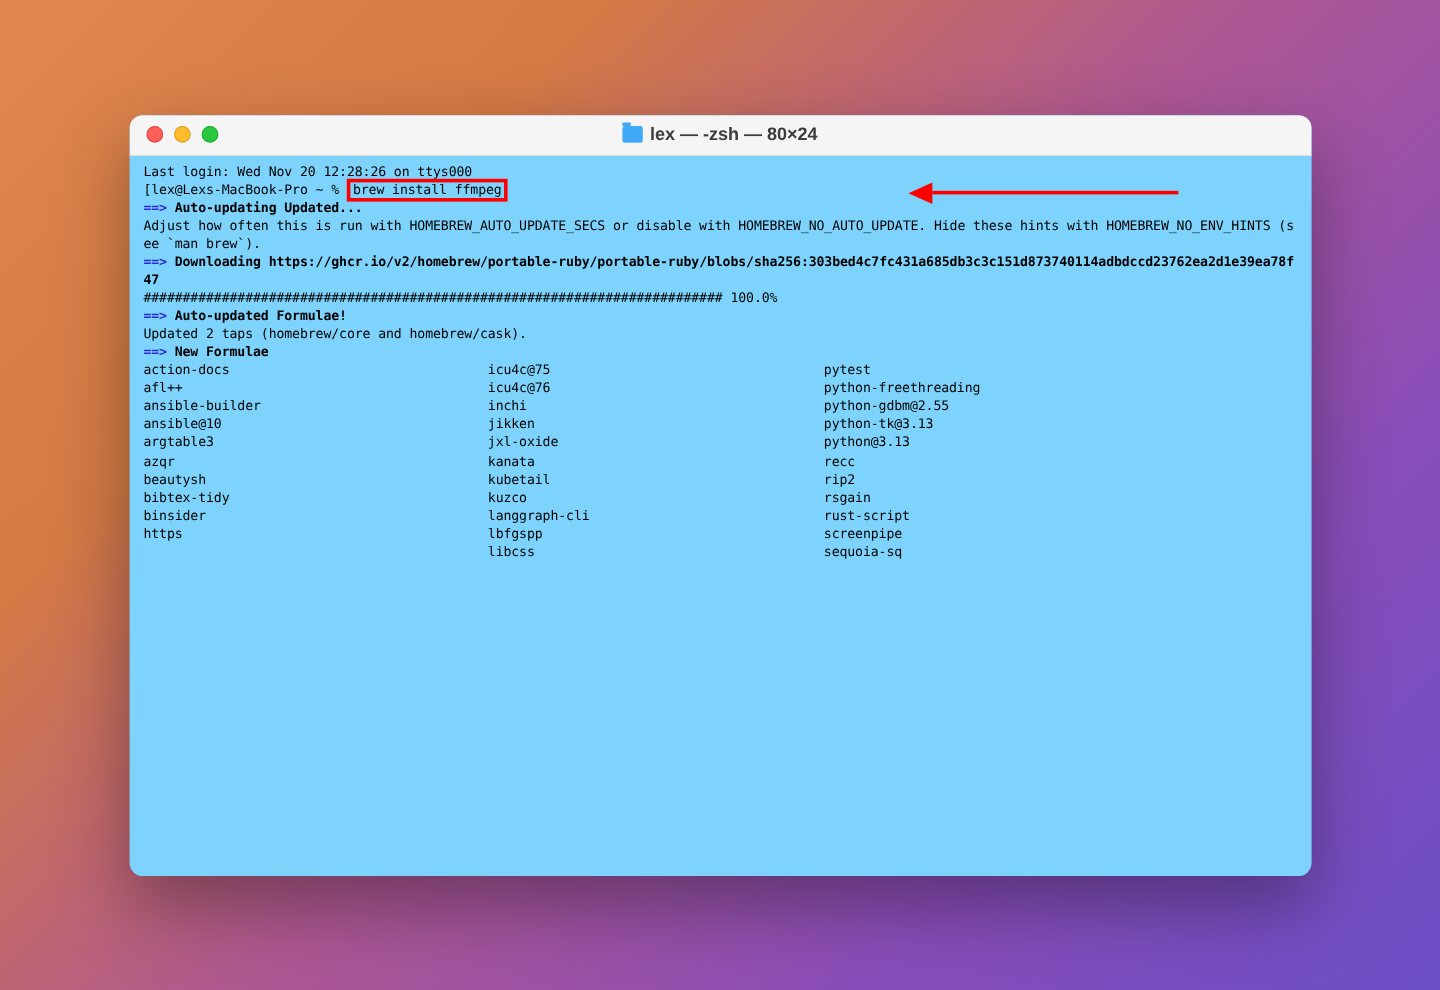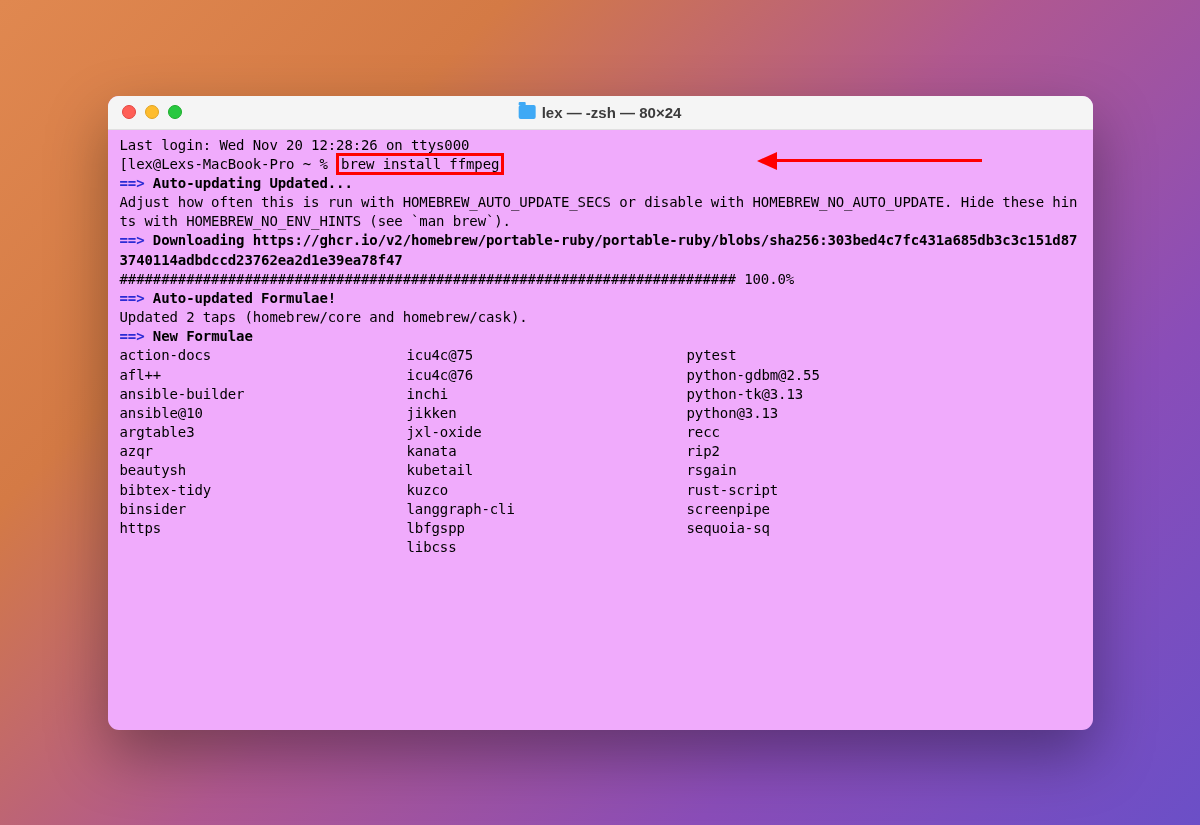--- a/index.html
+++ b/index.html
@@ -8,21 +8,21 @@
       height: 825px;
       background: linear-gradient(135deg, #e08850 0%, #d47a45 25%, #b05890 50%, #8a4db8 75%, #6b4fc7 100%);
       display: flex;
       align-items: center;
       justify-content: center;
       font-family: "SF Mono", "Menlo", "Monaco", monospace;
       overflow: hidden;
     }
     .terminal-window {
       width: 985px;
-      background: #f0abfc;
+      background: #7dd3fc;
       border-radius: 11px;
       box-shadow: 0 25px 60px rgba(0,0,0,0.35);
       overflow: hidden;
       position: relative;
     }
     .title-bar {
       height: 34px;
       background: #f5f5f5;
       border-bottom: 1px solid #e0e0e0;
       display: flex;
@@ -67,21 +67,21 @@
       position: absolute;
       top: -3px;
       left: 0;
       width: 7px;
       height: 3px;
       background: #3fa9f5;
       border-radius: 1px 1px 0 0;
     }
     .terminal-body {
       padding: 6px 12px 16px 12px;
-      font-size: 14px;
+      font-size: 11px;
       line-height: 1.37;
       color: #000;
       letter-spacing: -0.1px;
       position: relative;
       min-height: 600px;
     }
     .line { white-space: pre; }
     .bold { font-weight: 700; }
     .blue { color: #2b2bd4; }
     .prompt-line { white-space: pre; }
@@ -169,20 +169,21 @@
         <div class="col-line">jxl-oxide</div>
         <div class="col-line">kanata</div>
         <div class="col-line">kubetail</div>
         <div class="col-line">kuzco</div>
         <div class="col-line">langgraph-cli</div>
         <div class="col-line">lbfgspp</div>
         <div class="col-line">libcss</div>
       </div>
       <div>
         <div class="col-line">pytest</div>
+        <div class="col-line">python-freethreading</div>
         <div class="col-line">python-gdbm@2.55</div>
         <div class="col-line">python-tk@3.13</div>
         <div class="col-line">python@3.13</div>
         <div class="col-line">recc</div>
         <div class="col-line">rip2</div>
         <div class="col-line">rsgain</div>
         <div class="col-line">rust-script</div>
         <div class="col-line">screenpipe</div>
         <div class="col-line">sequoia-sq</div>
       </div>

